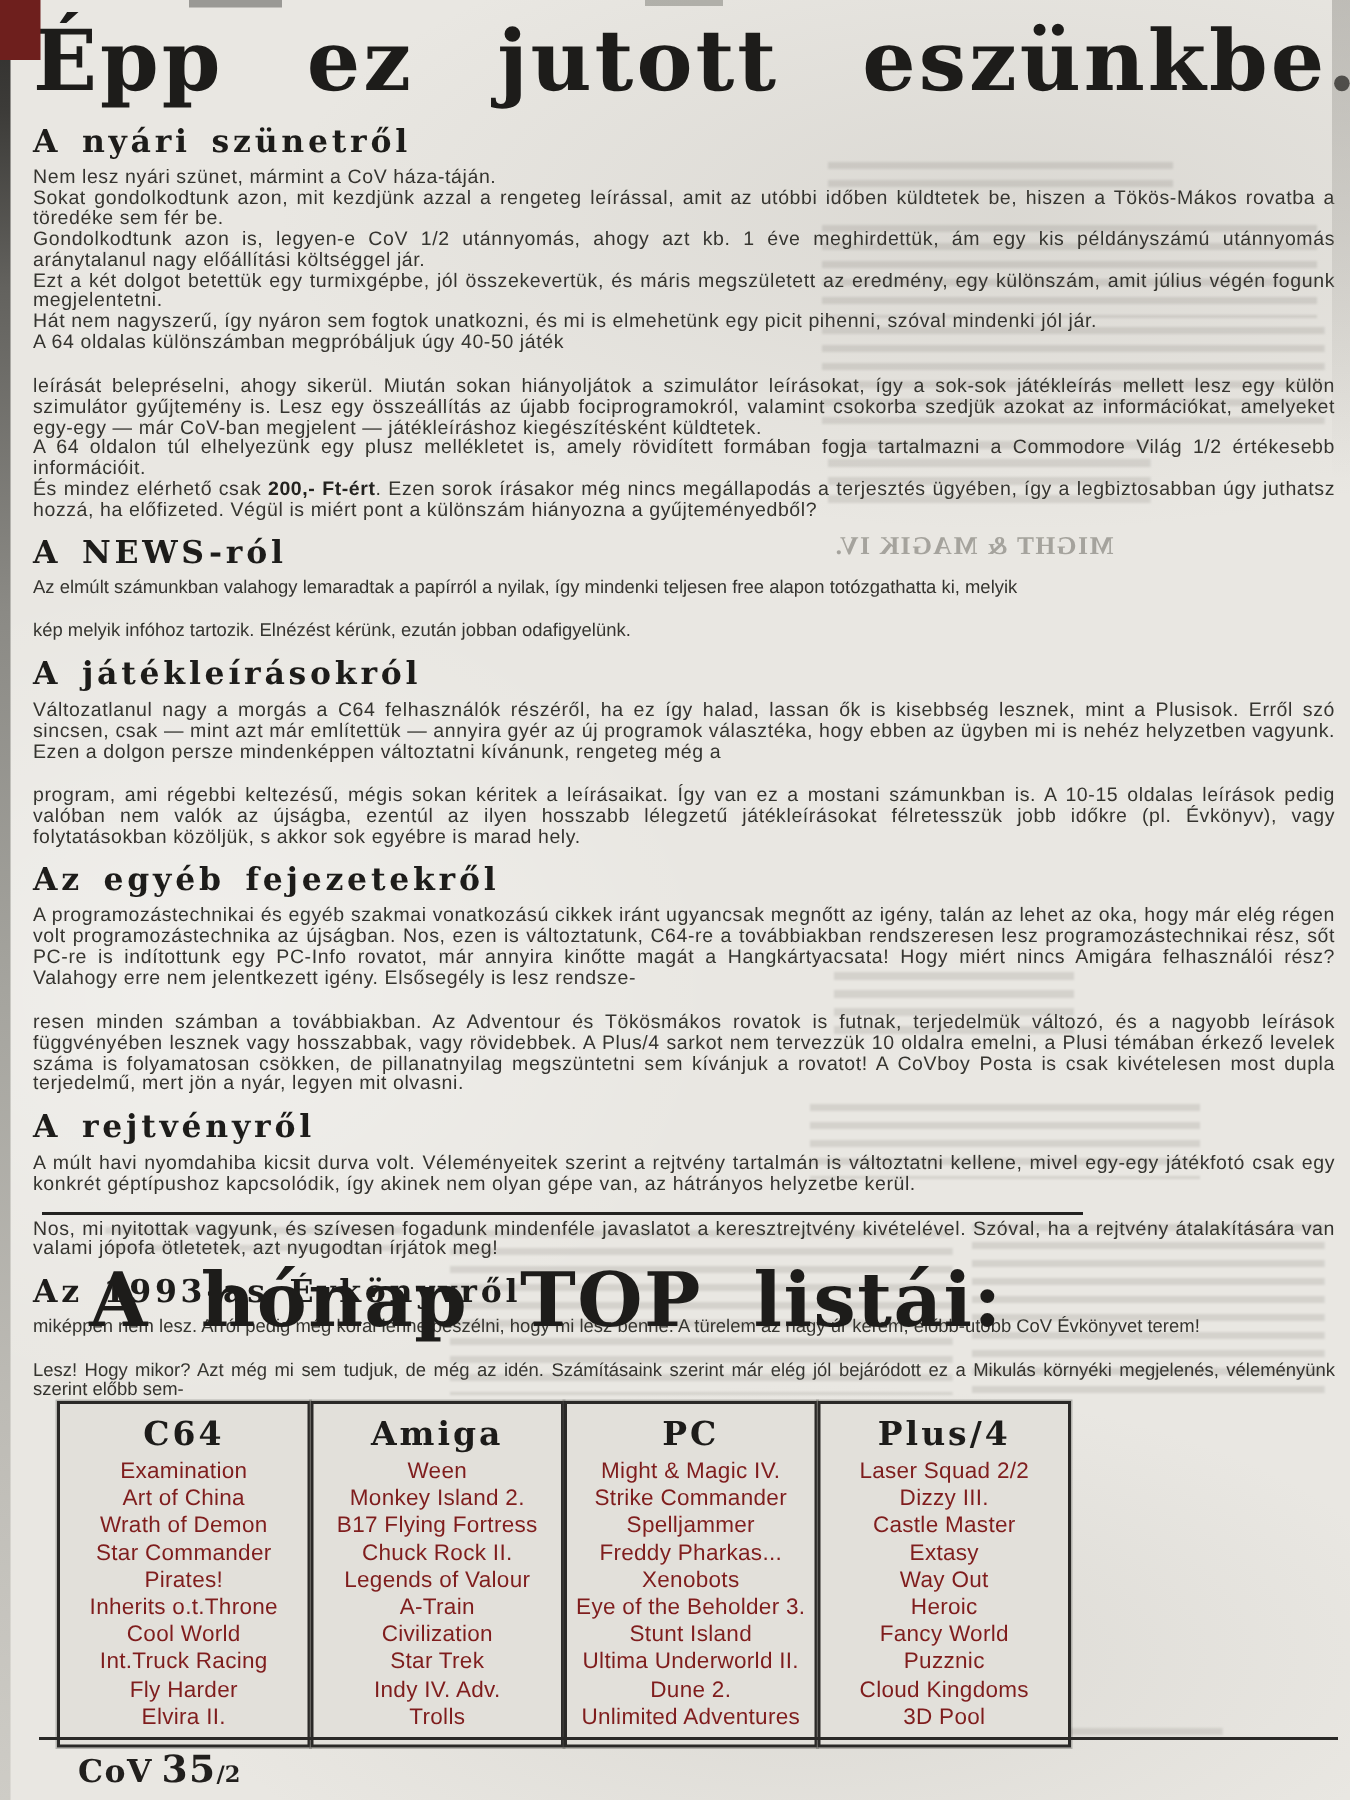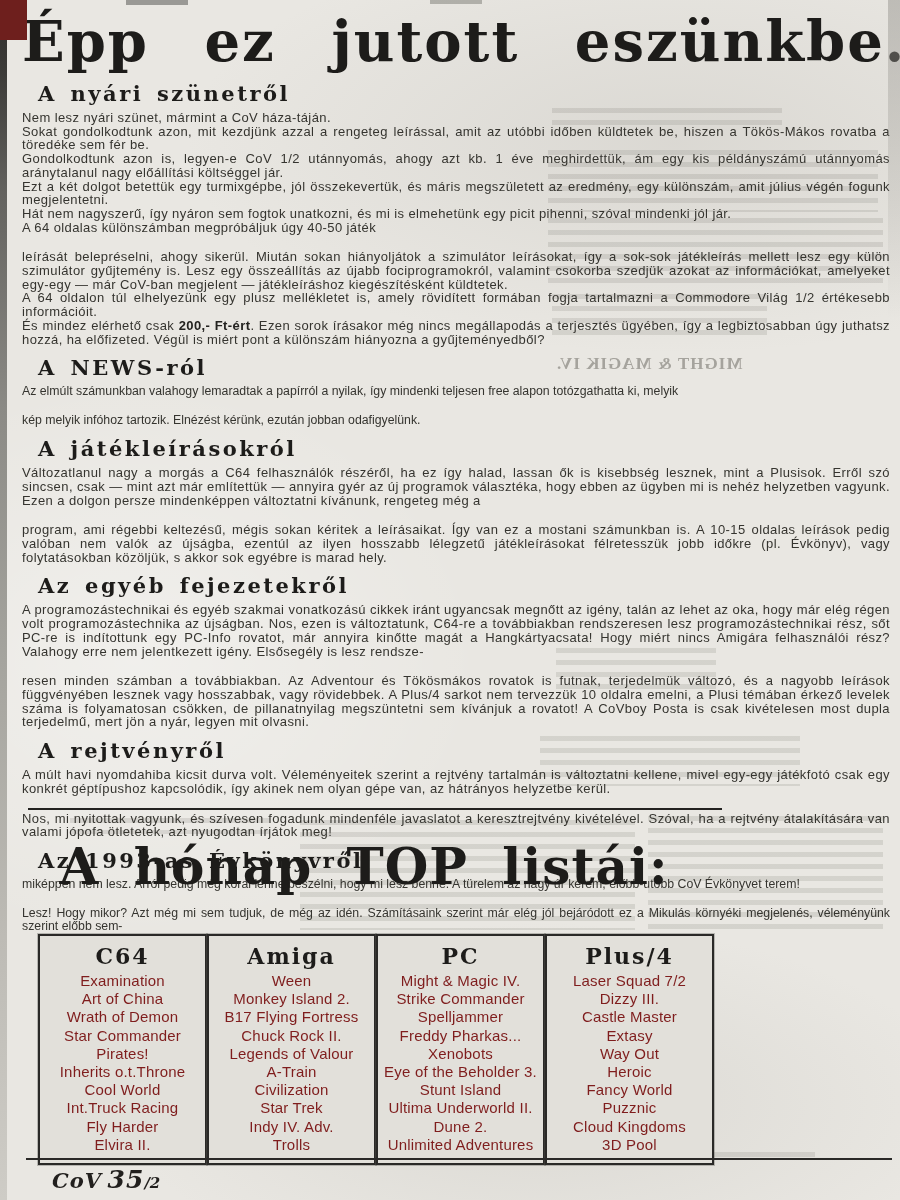--- a/index.html
+++ b/index.html
@@ -40,21 +40,21 @@
   .content{position:relative;z-index:1;padding:6px 10px 0 22px;}
   .main-title{
     margin:4px 0 0 0;
     font-family:"DejaVu Serif","Liberation Serif",serif;
     font-weight:bold;font-size:56px;line-height:62px;
     text-align:center;color:#1d1c1a;
     letter-spacing:2px;word-spacing:34px;
     white-space:nowrap;
   }
   h2.sec{
-    margin:9px 0 5px 16px;
+    margin:9px 0 5px 0;
     font-family:"DejaVu Serif","Liberation Serif",serif;
     font-weight:bold;font-size:21px;line-height:25px;
     color:#1d1c1a;letter-spacing:2.5px;word-spacing:4px;
   }
   .cols{display:flex;gap:16px;flex-direction:column;}
   .col{flex:1;margin:0;text-align:justify;white-space:pre-line;
     font-size:13px;line-height:13.7px;letter-spacing:.4px;color:#35342f;}
   .cols.condensed .col{font-size:12.3px;line-height:13px;letter-spacing:0;}
   .col b{color:#23221f;}
   
@@ -76,21 +76,21 @@
   }
   .box-title{
     font-family:"DejaVu Serif","Liberation Serif",serif;
     font-weight:bold;font-size:22px;line-height:26px;color:#1d1c1a;
     letter-spacing:2px;margin-bottom:3px;
   }
   .box-item{font-size:15px;line-height:18.2px;color:#7f1d1d;letter-spacing:.2px;}
   
   .footer{position:absolute;left:26px;right:8px;bottom:6px;z-index:1;
     border-top:2px solid #2a2927;padding:5px 0 0 26px;}
-  .footer-text{font-family:"DejaVu Serif","Liberation Serif",serif;font-weight:bold;color:#211f1d;font-style:italic;}
+  .footer-text{font-family:"DejaVu Serif","Liberation Serif",serif;font-weight:bold;color:#211f1d;}
   .footer-mag{font-size:21px;letter-spacing:1px;}
   .footer-num{font-size:25px;letter-spacing:1px;}
   .footer-suffix{font-size:15px;}
 </style>
 </head>
 <body>
 
 <div class="page">
 
   <div class="edge-left"></div>
@@ -215,21 +215,21 @@
             <div class="box-item">Eye of the Beholder 3.</div>
             <div class="box-item">Stunt Island</div>
             <div class="box-item">Ultima Underworld II.</div>
             <div class="box-item">Dune 2.</div>
             <div class="box-item">Unlimited Adventures</div>
           </div>
       </div>
       <div class="box">
         <div class="box-title">Plus/4</div>
         <div class="box-items">
-            <div class="box-item">Laser Squad 7/2</div>
+            <div class="box-item">Laser Squad 2/2</div>
             <div class="box-item">Dizzy III.</div>
             <div class="box-item">Castle Master</div>
             <div class="box-item">Extasy</div>
             <div class="box-item">Way Out</div>
             <div class="box-item">Heroic</div>
             <div class="box-item">Fancy World</div>
             <div class="box-item">Puzznic</div>
             <div class="box-item">Cloud Kingdoms</div>
             <div class="box-item">3D Pool</div>
           </div>

